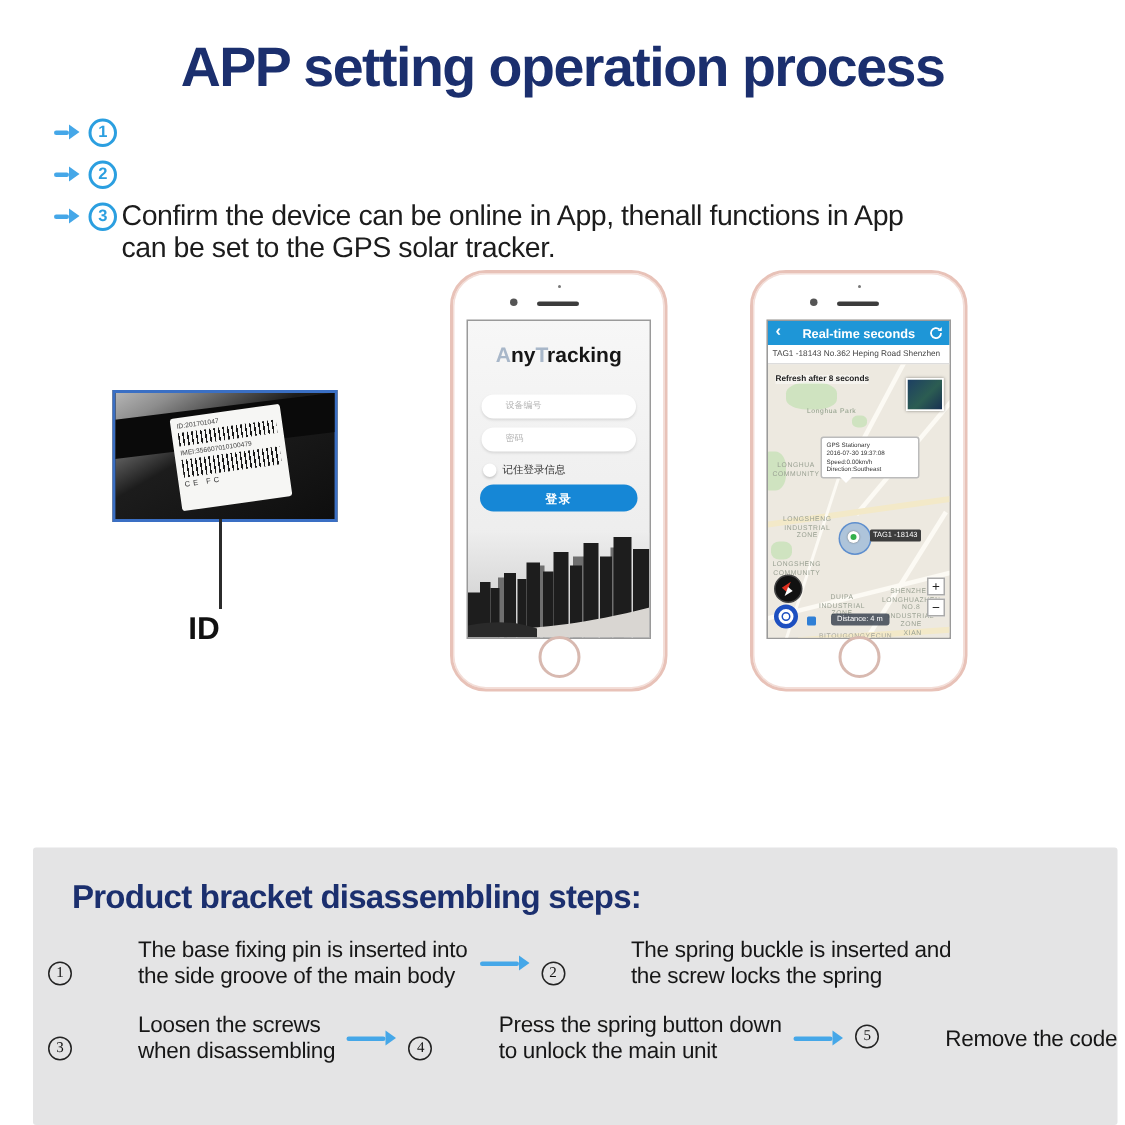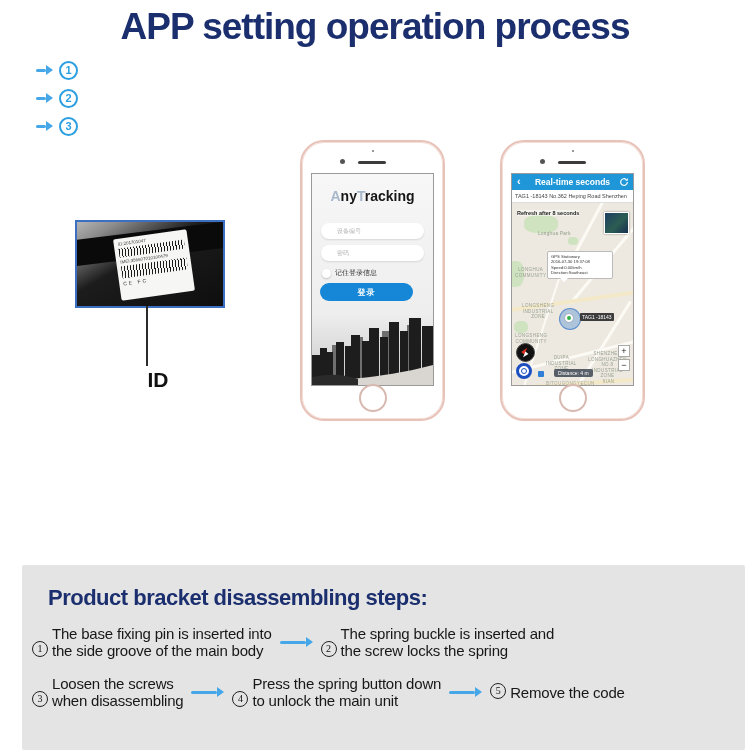--- a/index.html
+++ b/index.html
@@ -4,21 +4,21 @@
 <style>
   html,body{margin:0;padding:0;}
   body{
     width:750px;height:750px;background:#ffffff;position:relative;overflow:hidden;
     font-family:"Liberation Sans",sans-serif;color:#1e1e1e;
   }
   .preline{white-space:pre-line;}
 
   
   .main-title{
-    margin-top:6px;height:46px;text-align:center;
+    margin-top:24px;height:46px;text-align:center;
     font-size:37px;font-weight:bold;letter-spacing:-1px;color:#1b2f6e;
   }
 
   
   .app-steps{padding-left:36px;padding-right:10px;}
   .app-step{display:flex;align-items:flex-start;margin-top:8px;}
   .app-step .arrow{margin-top:5px;}
   .num-circle{
     flex:0 0 auto;width:15px;height:15px;border:2px solid #2b9fe0;border-radius:50%;
     color:#2b9fe0;font-size:11px;font-weight:bold;line-height:15px;text-align:center;
@@ -42,21 +42,21 @@
   .photo .device-top{position:absolute;left:-10px;top:8px;width:180px;height:26px;background:#0a0a0a;transform:rotate(-7deg);}
   .photo .sticker{
     position:absolute;left:40px;top:12px;width:74px;height:62px;background:#f6f6f4;border-radius:2px;
     transform:rotate(-8deg);padding:3px 4px;box-sizing:border-box;color:#333;
   }
   .sticker .tiny{font-size:4.5px;line-height:6px;color:#444;}
   .barcode{height:9px;margin:1px 0 2px 0;background:repeating-linear-gradient(90deg,#1a1a1a 0 1px,transparent 1px 3px);}
   .barcode.b2{height:12px;}
   .sticker .marks{font-size:5px;color:#333;letter-spacing:2px;}
   .id-line{position:absolute;left:146px;top:168px;width:2px;height:60px;background:#2b2b2b;}
-  .id-caption{position:absolute;left:128px;top:230px;width:60px;text-align:center;font-size:21px;font-weight:bold;color:#111;}
+  .id-caption{position:absolute;left:106px;top:230px;width:60px;text-align:center;font-size:21px;font-weight:bold;color:#111;}
 
   
   .phone{
     position:absolute;top:2px;width:145px;height:281px;background:#fff;
     border:2px solid #e8c2b8;border-radius:24px;box-sizing:border-box;
     box-shadow:0 0 0 1px #f3ded8 inset;
   }
   .phone.left{left:285px;margin-left:15px;}
   .phone.right{left:500px;}
   .pinhole{position:absolute;top:8px;left:50%;margin-left:-1px;width:2px;height:2px;border-radius:50%;background:#777;}
@@ -69,21 +69,21 @@
   .login-screen{background:linear-gradient(#f7f7f7,#e9e9e9);}
   .logo{margin-top:14px;text-align:center;font-size:14px;font-weight:bold;color:#161616;letter-spacing:0;}
   .logo .lt{color:#a8b7c9;}
   .pill-input{position:absolute;left:9px;width:103px;height:16px;border:none;border-radius:9px;background:#fff;
     box-shadow:0 1px 2px rgba(0,0,0,.12);font-size:6px;color:#333;padding:0 0 0 16px;box-sizing:border-box;outline:none;}
   .pill-input::placeholder{color:#b5b5b5;}
   .in-icon{position:absolute;left:14px;width:8px;height:8px;}
   .remember-row{position:absolute;left:10px;top:94px;display:flex;align-items:center;}
   .remember-dot{width:9px;height:9px;border-radius:50%;background:#fff;box-shadow:0 1px 2px rgba(0,0,0,.2);}
   .remember-label{margin-left:4px;font-size:7px;color:#333;}
-  .login-btn{position:absolute;left:8px;top:109px;width:93px;height:18px;border:none;border-radius:10px;background:#1687d6;
+  .login-btn{position:absolute;left:8px;top:109px;width:105px;height:18px;border:none;border-radius:10px;background:#1687d6;
     color:#fff;font-size:8px;font-weight:bold;letter-spacing:1px;}
   .city{position:absolute;left:0;bottom:0;width:121px;height:70px;}
 
   
   .map-screen{background:#ece8df;}
   .trk-header{position:absolute;left:0;top:0;width:100%;height:16px;background:#1e96d7;color:#fff;}
   .trk-back{position:absolute;left:5px;top:1px;font-size:11px;font-weight:bold;}
   .trk-title{position:absolute;left:0;top:3px;width:100%;text-align:center;font-size:8.5px;font-weight:bold;}
   .trk-refresh{position:absolute;right:4px;top:3px;width:10px;height:10px;}
   .trk-address{position:absolute;left:0;top:16px;width:100%;height:13px;background:#fff;border-bottom:1px solid #ddd;
@@ -116,21 +116,21 @@
 
   
   .panel{position:absolute;left:22px;top:565px;width:723px;height:185px;background:#e4e4e5;border-radius:2px;}
   .panel-title{padding:20px 0 0 26px;font-size:22px;font-weight:bold;letter-spacing:-0.5px;color:#1b2f6e;}
   .install-row{display:flex;align-items:center;padding-left:10px;}
   .install-row.r1{margin-top:14px;}
   .install-row.r2{margin-top:16px;}
   .install-step{display:flex;align-items:center;}
   .inum{flex:0 0 auto;width:14px;height:14px;border:1.5px solid #222;border-radius:50%;color:#111;
     font-family:"Liberation Serif",serif;font-size:10px;line-height:14px;text-align:center;background:transparent;margin-right:4px;align-self:flex-end;margin-bottom:2px;}
-  .itxt{font-size:15px;line-height:17px;letter-spacing:-0.2px;color:#171717;}
+  .itxt{font-size:15px;line-height:17px;letter-spacing:-0.2px;color:#171717;margin-left:40px;}
   .install-row .arrow{margin:0 8px;}
 </style>
 </head>
 <body>
 
 <div class="main-title">APP setting operation process</div>
 
 <div class="app-steps">
   <div class="app-step">
     <span class="arrow short">
@@ -145,20 +145,22 @@
         <span class="head"></span>
       </span>
     <span class="num-circle">2</span>
   </div>
   <div class="app-step">
     <span class="arrow short">
         <span class="shaft"></span>
         <span class="head"></span>
       </span>
     <span class="num-circle">3</span>
+    <span class="txt preline">Confirm the device can be online in App, thenall functions in App
+can be set to the GPS solar tracker.</span>
   </div>
 </div>
 
 <div class="mid">
 
   <div class="photo">
     <div class="backdrop"></div>
     <div class="device-top"></div>
     <div class="sticker">
       <div class="tiny">ID:201701047</div>

